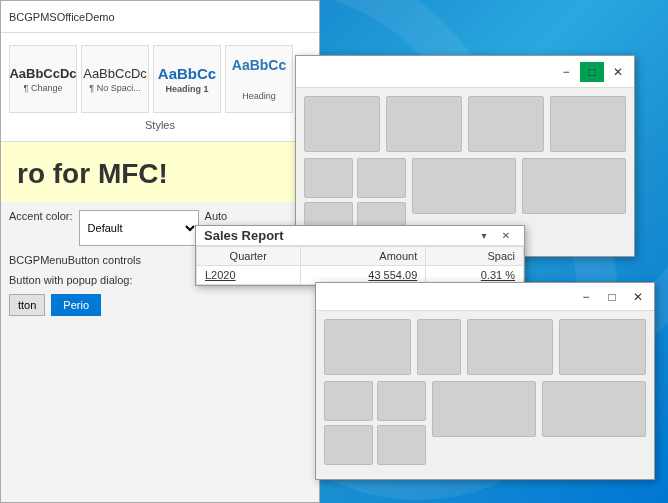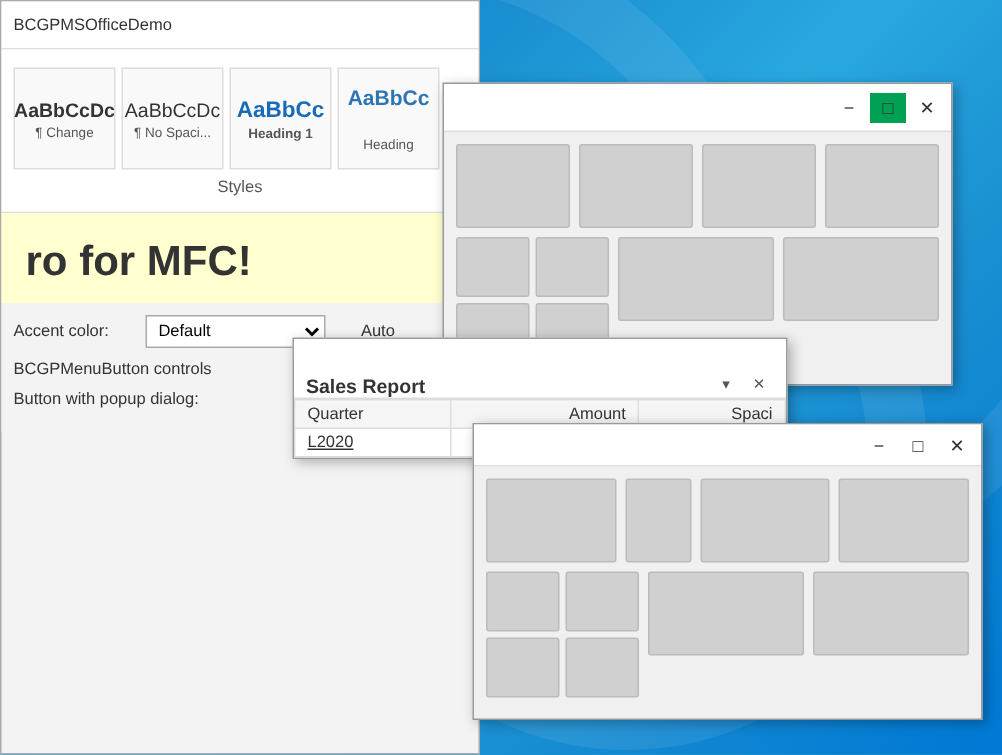--- a/index.html
+++ b/index.html
@@ -119,33 +119,33 @@
     }
 
     
     .bottom-panel {
       padding: 8px;
       background: #f3f3f3;
     }
 
     .accent-row {
       display: flex;
-      align-items: center;
-      gap: 24px;
+      align-items: flex-start;
+      gap: 6px;
       margin-bottom: 8px;
       font-size: 11px;
     }
 
     .accent-label {
       font-size: 11px;
       color: #333;
     }
 
     .accent-select {
-      height: 22px;
+      height: 36px;
       font-size: 11px;
       border: 1px solid #aaa;
       background: #fff;
       padding: 0 4px;
       width: 120px;
     }
 
     .controls-label {
       font-size: 11px;
       color: #333;
@@ -247,23 +247,23 @@
       top: 225px;
       left: 195px;
       width: 330px;
       background: #fff;
       border: 1px solid #999;
       box-shadow: 2px 2px 8px rgba(0,0,0,0.3);
     }
 
     .sales-title-bar {
       background: #fff;
-      height: 40px;
-      display: flex;
-      align-items: flex-end;
+      height: 20px;
+      display: flex;
+      align-items: center;
       justify-content: space-between;
       padding: 0 8px;
       border-bottom: 1px solid #ddd;
     }
 
     .sales-title {
       font-size: 13px;
       font-weight: 600;
       color: #333;
     }
@@ -289,21 +289,21 @@
     .sales-table {
       width: 100%;
       border-collapse: collapse;
       font-size: 11px;
     }
 
     .sales-table th {
       background: #f5f5f5;
       border: 1px solid #ddd;
       padding: 3px 8px;
-      text-align: left;
+      text-align: center;
       font-weight: normal;
       color: #333;
     }
 
     .sales-table td {
       border: 1px solid #ddd;
       padding: 3px 8px;
       color: #333;
       text-decoration: underline;
     }
@@ -383,20 +383,24 @@
       </select>
       <span style="font-size:11px;color:#333;">Auto</span>
     </div>
 
     <div class="controls-label">BCGPMenuButton controls</div>
 
     <div class="button-popup-row">
       <span class="button-popup-label">Button with popup dialog:</span>
     </div>
 
+    <div style="display:flex;gap:6px;">
+      <button class="small-btn">tton</button>
+      <button class="period-btn">Perio</button>
+    </div>
   </div>
 </div>
 
 <div class="grid-panel-1">
   <div class="grid-panel-title-bar">
     <button class="win-btn">−</button>
     <button class="win-btn maximize">□</button>
     <button class="win-btn close">✕</button>
   </div>
   <div class="grid-content">

